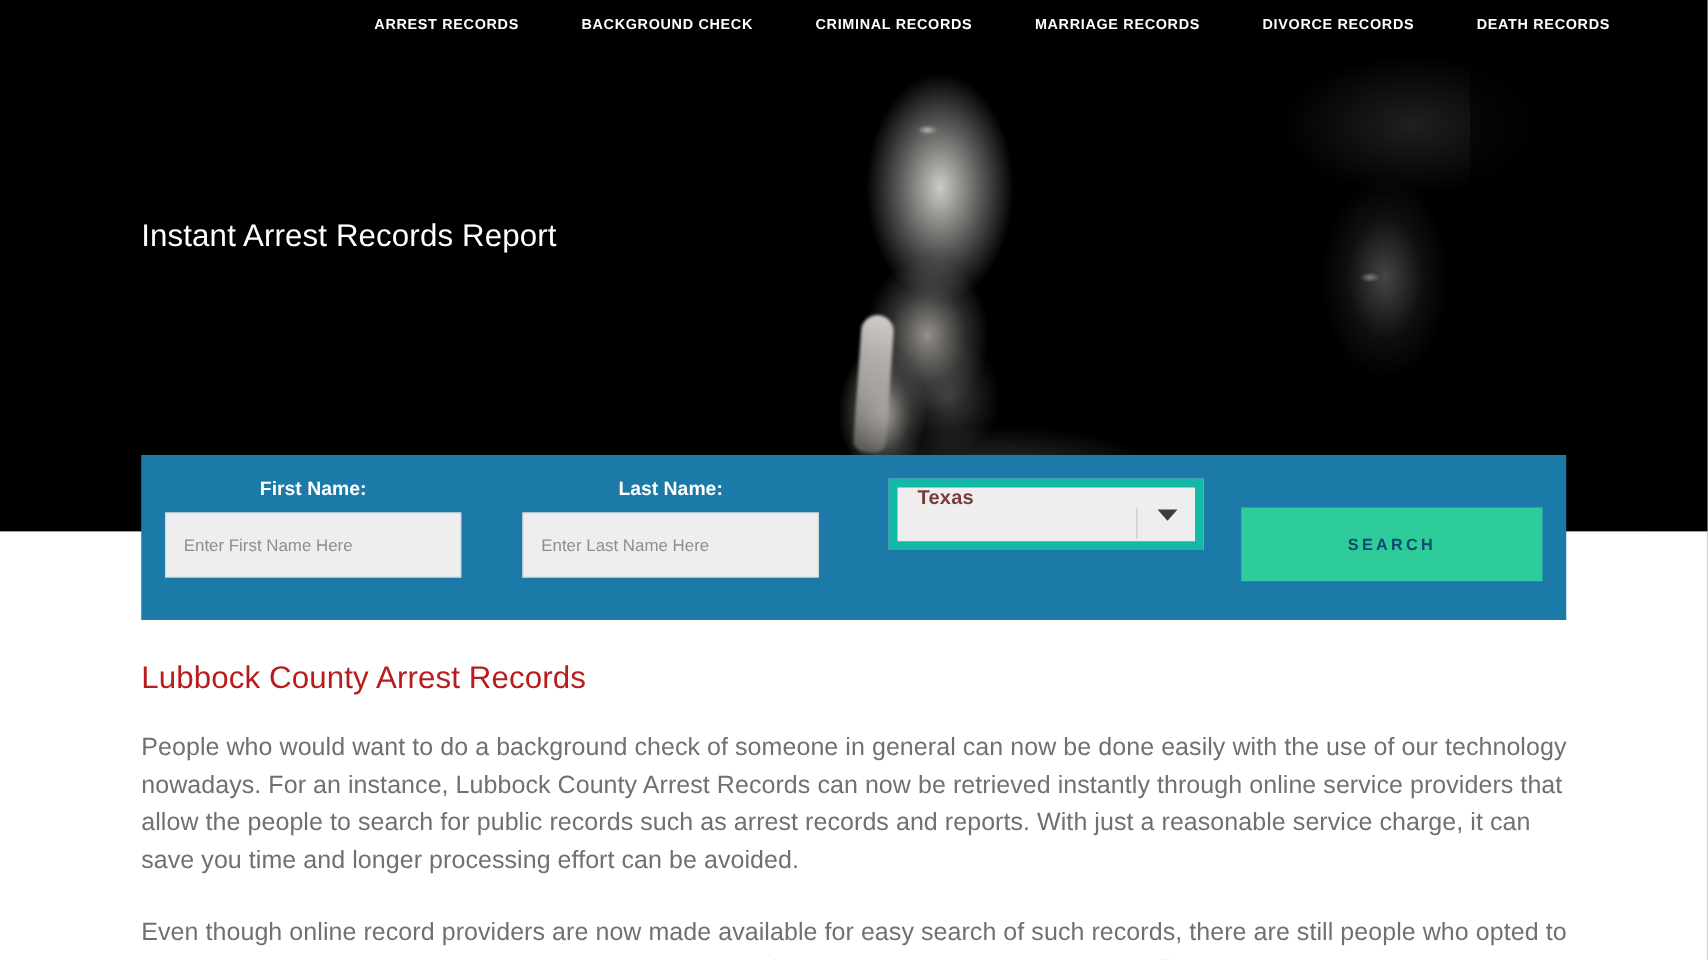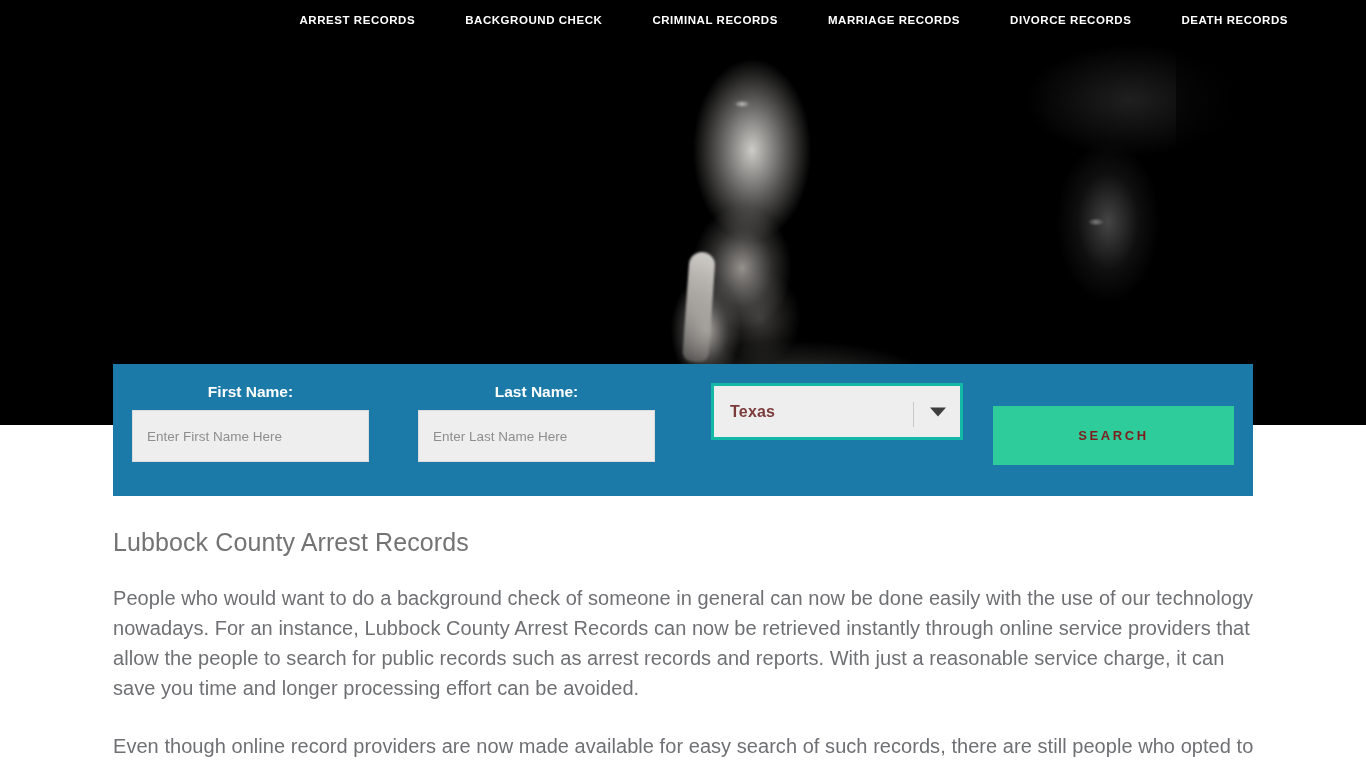--- a/index.html
+++ b/index.html
@@ -132,22 +132,22 @@
   .text-input::placeholder { color: #8e8e8e; font-size: 13.5px; }
 
   .group-first { left: 19px; top: 19px; width: 237px; }
   .group-last  { left: 305px; top: 19px; width: 237px; }
   .group-state { left: 598px; top: 19px; width: 252px; }
 
   .select-wrap {
     position: relative;
     width: 100%; height: 57px;
     background: #eeeeee;
-    border: 3px solid #14b8a6;
-    display: flex; align-items: center;
+    border: 7px solid #14b8a6;
+    display: flex; 
     cursor: pointer;
   }
   .select-value {
     padding-left: 16px;
     font-size: 16px;
     font-weight: bold;
     color: #7c3b3b;
     letter-spacing: 0.2px;
   }
   .select-divider {
@@ -162,39 +162,39 @@
     border-right: 8px solid transparent;
     border-top: 9px solid #3d3d3d;
   }
 
   .search-button {
     position: absolute;
     left: 880px; top: 42px;
     width: 241px; height: 59px;
     background: #2ecc9a;
     border: none;
-    color: #7f1d1d;
+    color: #0c4a6e;
     font-family: "Liberation Sans", sans-serif;
     font-size: 13px;
     font-weight: bold;
     letter-spacing: 2.6px;
     cursor: pointer;
     text-transform: uppercase;
   }
 
   
   .content {
     position: absolute; left: 113px; top: 528px;
     width: 1142px;
   }
   .content h2 {
     margin: 0 0 26px 0;
     font-size: 25px;
     font-weight: normal;
-    color: #737373;
+    color: #b91c1c;
     letter-spacing: 0.1px;
   }
   .content p {
     margin: 0 0 28px 0;
     font-size: 20px;
     line-height: 30px;
     color: #6f7073;
     letter-spacing: 0.05px;
   }
 </style>
@@ -211,20 +211,21 @@
 
   <nav class="topnav">
     <a class="nav-item" href="#">ARREST RECORDS</a>
     <a class="nav-item" href="#">BACKGROUND CHECK</a>
     <a class="nav-item" href="#">CRIMINAL RECORDS</a>
     <a class="nav-item" href="#">MARRIAGE RECORDS</a>
     <a class="nav-item" href="#">DIVORCE RECORDS</a>
     <a class="nav-item" href="#">DEATH RECORDS</a>
   </nav>
 
+  <h1 class="hero-title">Instant Arrest Records Report</h1>
 
   <form class="search-panel">
 
     <div class="field-group group-last">
       <label class="field-label">Last Name:</label>
       <input class="text-input" type="text" placeholder="Enter Last Name Here" style="">
     </div>
 
     <div class="field-group group-first">
       <label class="field-label">First Name:</label>

